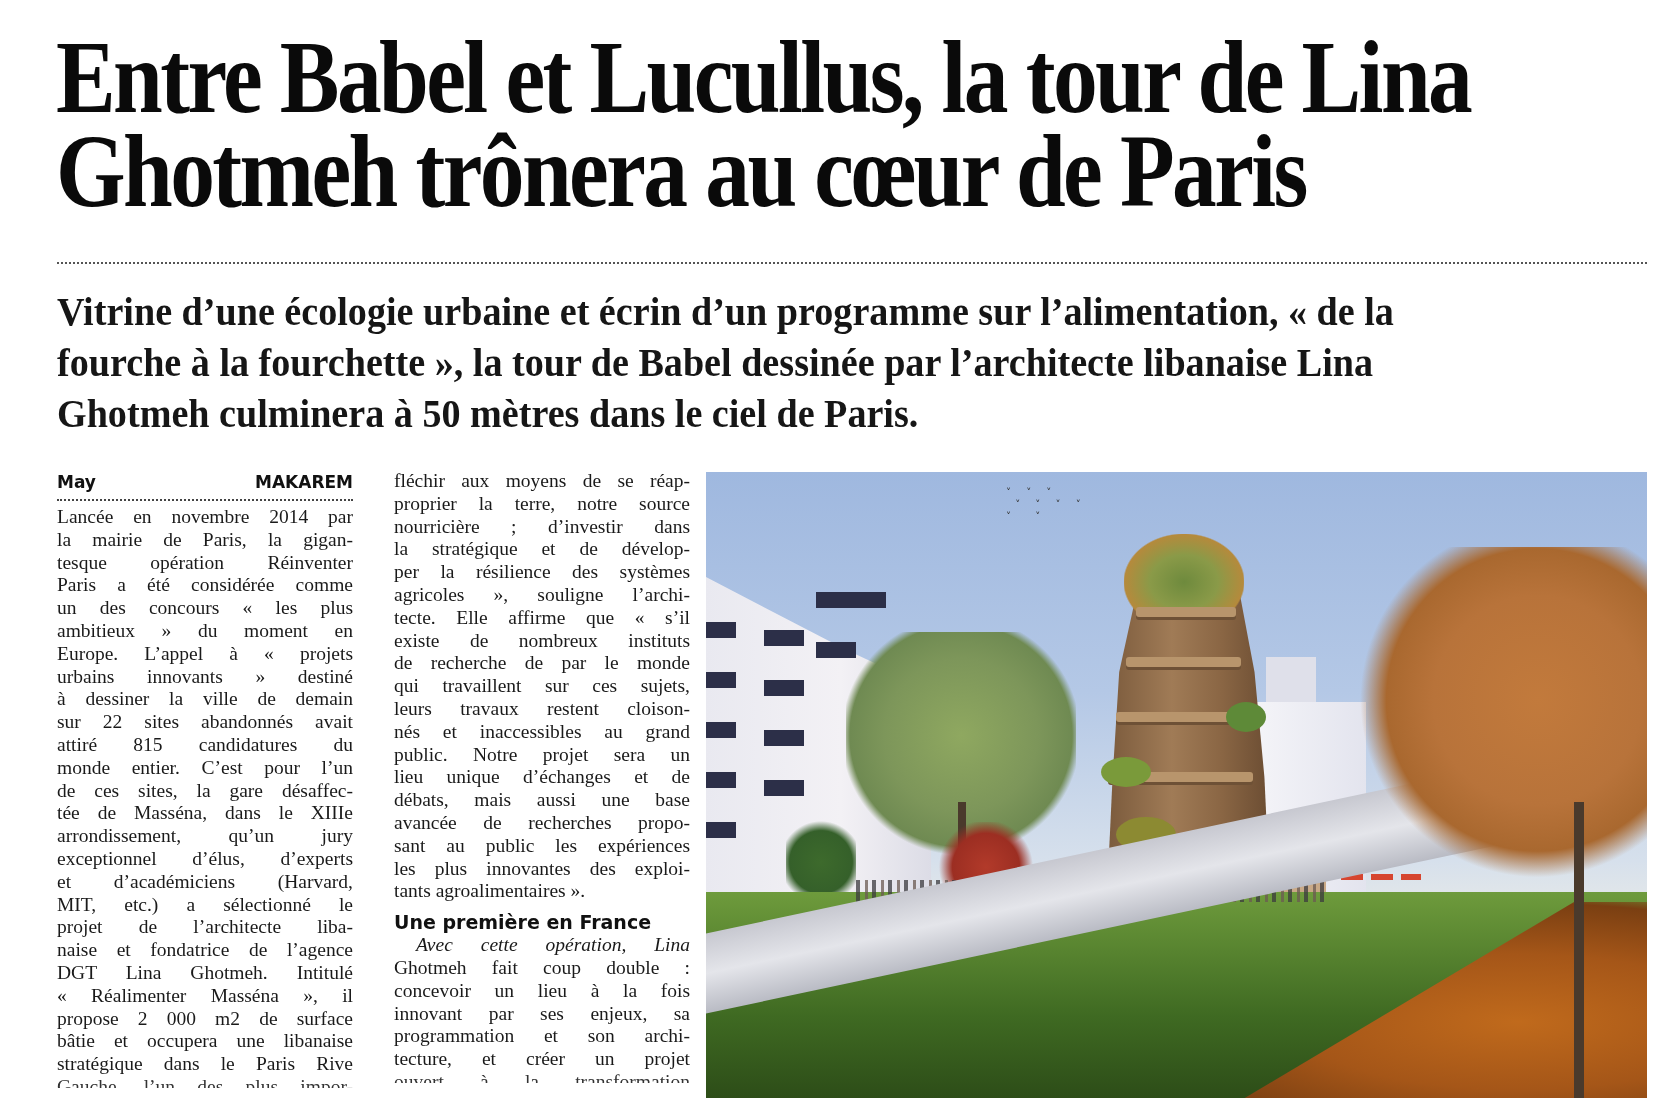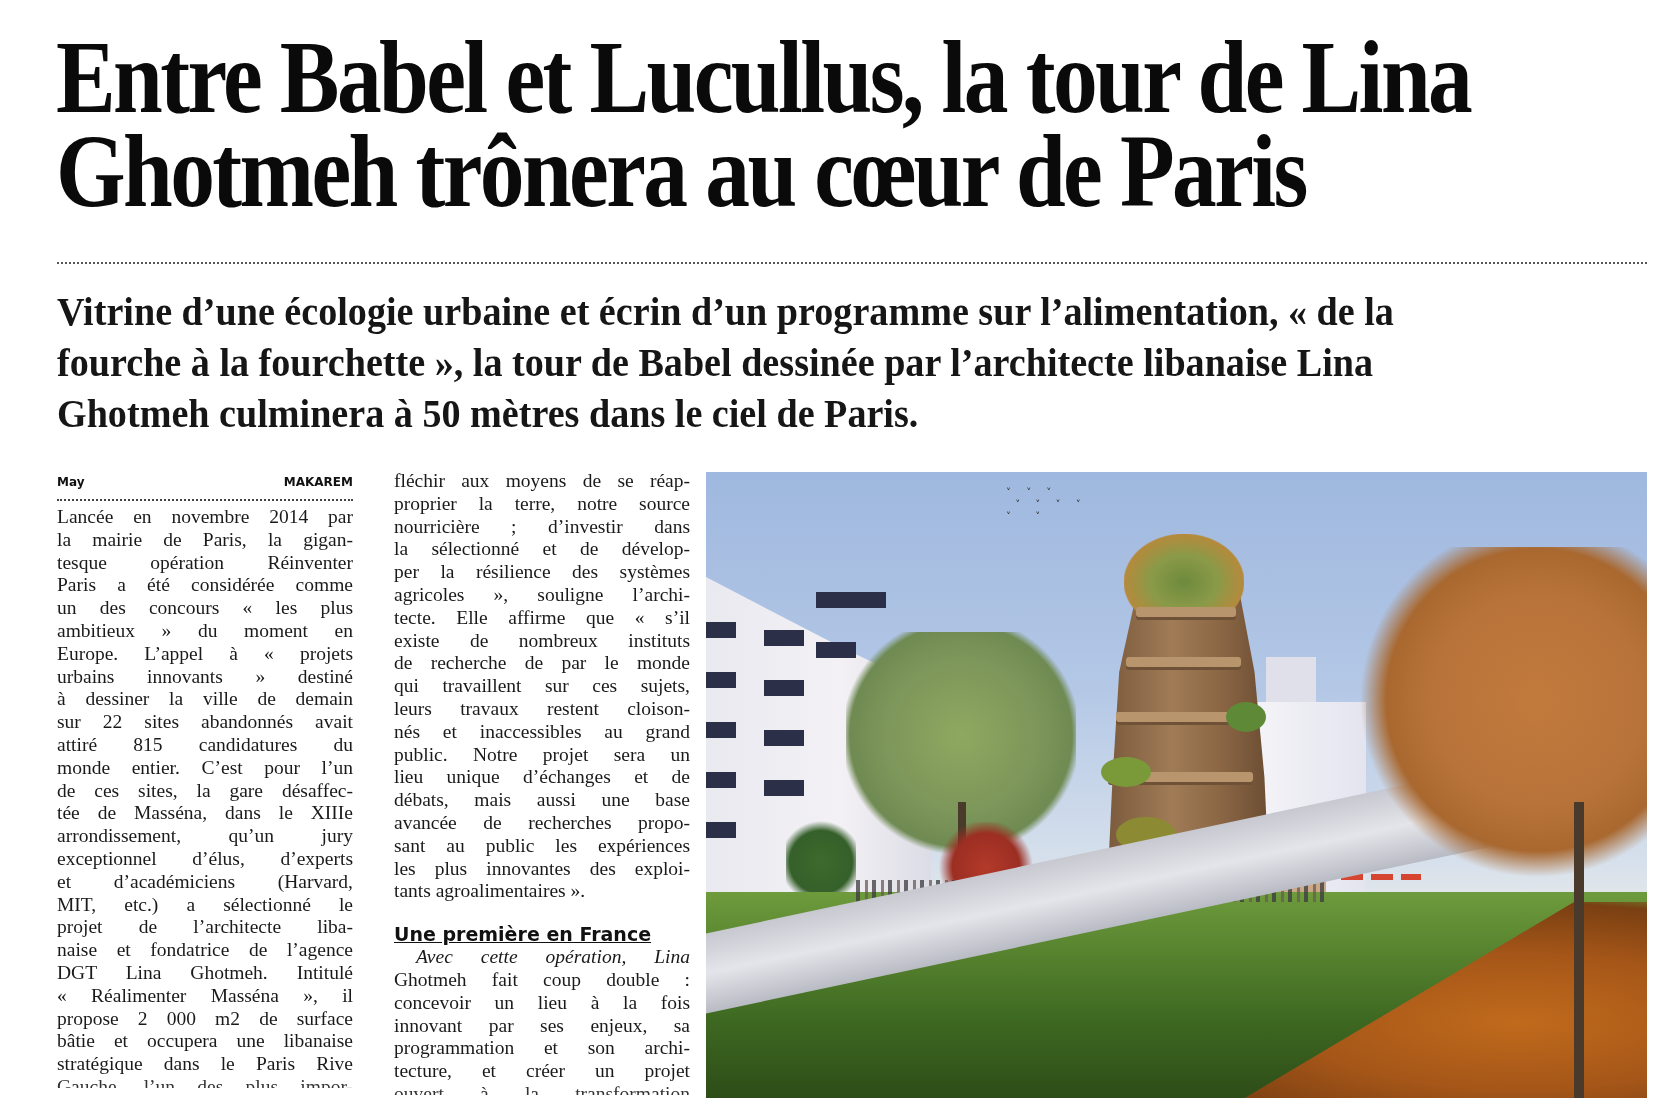--- a/index.html
+++ b/index.html
@@ -38,21 +38,21 @@
   }
   .column .ln { display: block; height: 22.8px; white-space: nowrap; text-align-last: justify; text-align: justify; }
   .column .ln.last { text-align-last: left; }
   .column .ln.clip { height: 12px; overflow: hidden; color: #333; }
 
   #col1 { left: 57px; height: 632px; }
   #col2 { left: 394px; height: 632px; top: 470px; }
 
   .byline {
     font-family: "DejaVu Sans", "Liberation Sans", sans-serif;
-    font-weight: bold; font-size: 12px; line-height: 20px; color: #111;
+    font-weight: bold; font-size: 17px; line-height: 20px; color: #111;
     padding-top: 6px; text-align: center;
   }
   .byline-rule { border-top: 2px dotted #444; margin: 7px 0 5px 0; width: 296px; }
 
   .subhead {
     font-family: "DejaVu Sans", "Liberation Sans", sans-serif;
     font-weight: bold; font-size: 19px; line-height: 22px; color: #111;
     margin-top: 10px; margin-bottom: 1px; white-space: nowrap; text-align-last: left;
   }
   .indent { padding-left: 22px; font-style: italic; }
@@ -182,37 +182,37 @@
   <span class="ln">propose 2 000 m2 de surface</span>
   <span class="ln">bâtie et occupera une libanaise</span>
   <span class="ln">stratégique dans le Paris Rive</span>
   <span class="ln clip">Gauche, l’un des plus impor-</span>
 </div>
 
 <div class="column" id="col2">
   <span class="ln">fléchir aux moyens de se réap-</span>
   <span class="ln">proprier la terre, notre source</span>
   <span class="ln">nourricière ; d’investir dans</span>
-  <span class="ln">la sélectionné et de dévelop-</span>
+  <span class="ln">la stratégique et de dévelop-</span>
   <span class="ln">per la résilience des systèmes</span>
   <span class="ln">agricoles », souligne l’archi-</span>
   <span class="ln">tecte. Elle affirme que « s’il</span>
   <span class="ln">existe de nombreux instituts</span>
   <span class="ln">de recherche de par le monde</span>
   <span class="ln">qui travaillent sur ces sujets,</span>
   <span class="ln">leurs travaux restent cloison-</span>
   <span class="ln">nés et inaccessibles au grand</span>
   <span class="ln">public. Notre projet sera un</span>
   <span class="ln">lieu unique d’échanges et de</span>
   <span class="ln">débats, mais aussi une base</span>
   <span class="ln">avancée de recherches propo-</span>
   <span class="ln">sant au public les expériences</span>
   <span class="ln">les plus innovantes des exploi-</span>
   <span class="ln last">tants agroalimentaires ».</span>
-  <div class="subhead" style="margin-top:20px;text-decoration:underline;">Une première en France</div>
+  <div class="subhead" style="margin-top:8px;">Une première en France</div>
   <span class="ln indent">Avec cette opération, Lina</span>
   <span class="ln">Ghotmeh fait coup double :</span>
   <span class="ln">concevoir un lieu à la fois</span>
   <span class="ln">innovant par ses enjeux, sa</span>
   <span class="ln">programmation et son archi-</span>
   <span class="ln">tecture, et créer un projet</span>
   <span class="ln clip">ouvert à la transformation</span>
 </div>
 
 <div class="photo" role="img" aria-label="Architectural rendering of a terraced green tower beside a former railway station, autumn trees, cyclists and pedestrians along a tram lane">

